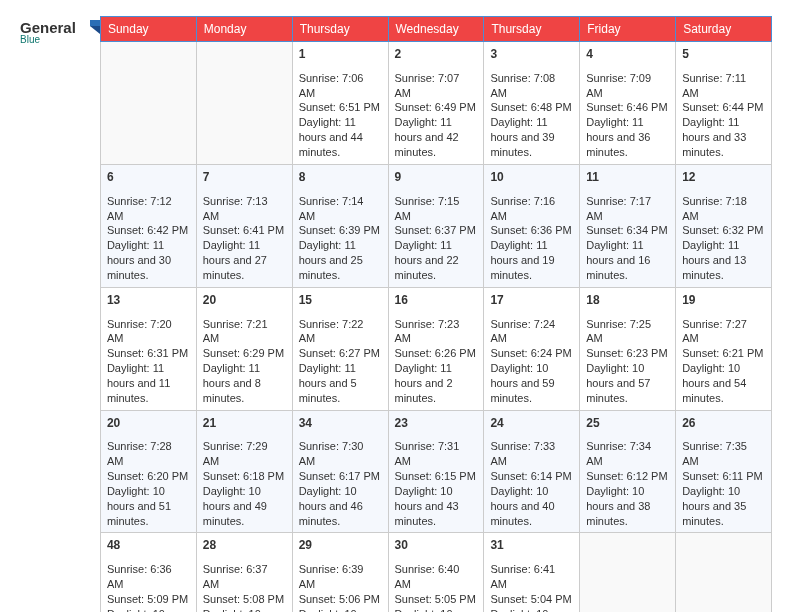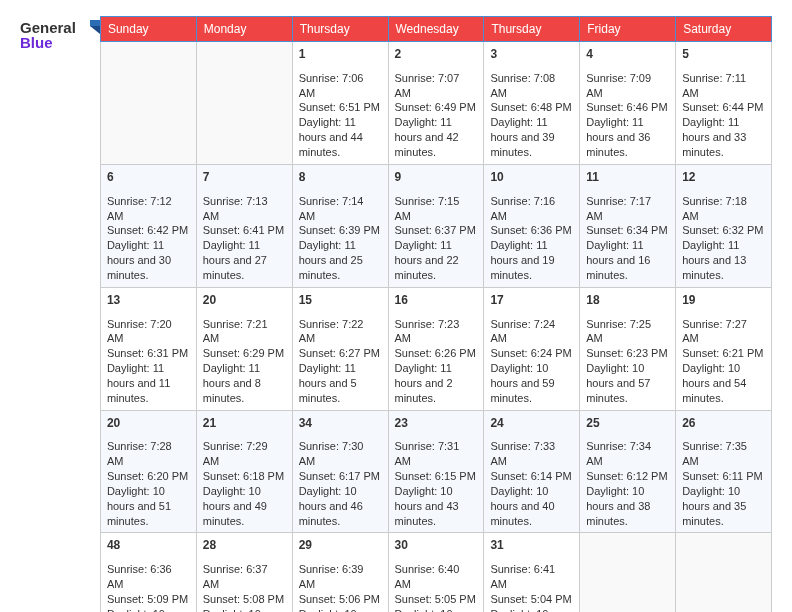--- a/index.html
+++ b/index.html
@@ -100,21 +100,21 @@
   <div class="header">
     <div class="logo">
     <div style="display:flex;flex-direction:column;align-items:flex-start;">
       <div style="display:flex;align-items:center;gap:2px;">
         <span style="font-size:15px;font-weight:bold;color:#333;">General</span>
         <svg width="22" height="22" viewBox="0 0 22 22">
           <polygon points="12,4 22,4 22,14 12,10" fill="#2a6db5"></polygon>
           <polygon points="12,10 22,10 22,18" fill="#1a4a8a"></polygon>
         </svg>
       </div>
-      <span style="font-size:15px;font-weight:bold;color:#6d28d9;margin-top:-4px;">Blue</span>
+      <span style="font-size:10px;font-weight:normal;color:#0f766e;margin-top:-4px;">Blue</span>
     </div>
   </div>
     <div class="title-block">
       <div class="month-title"></div>
       <div class="subtitle"></div>
     </div>
   </div>
 
   <table class="calendar">
     <thead>

